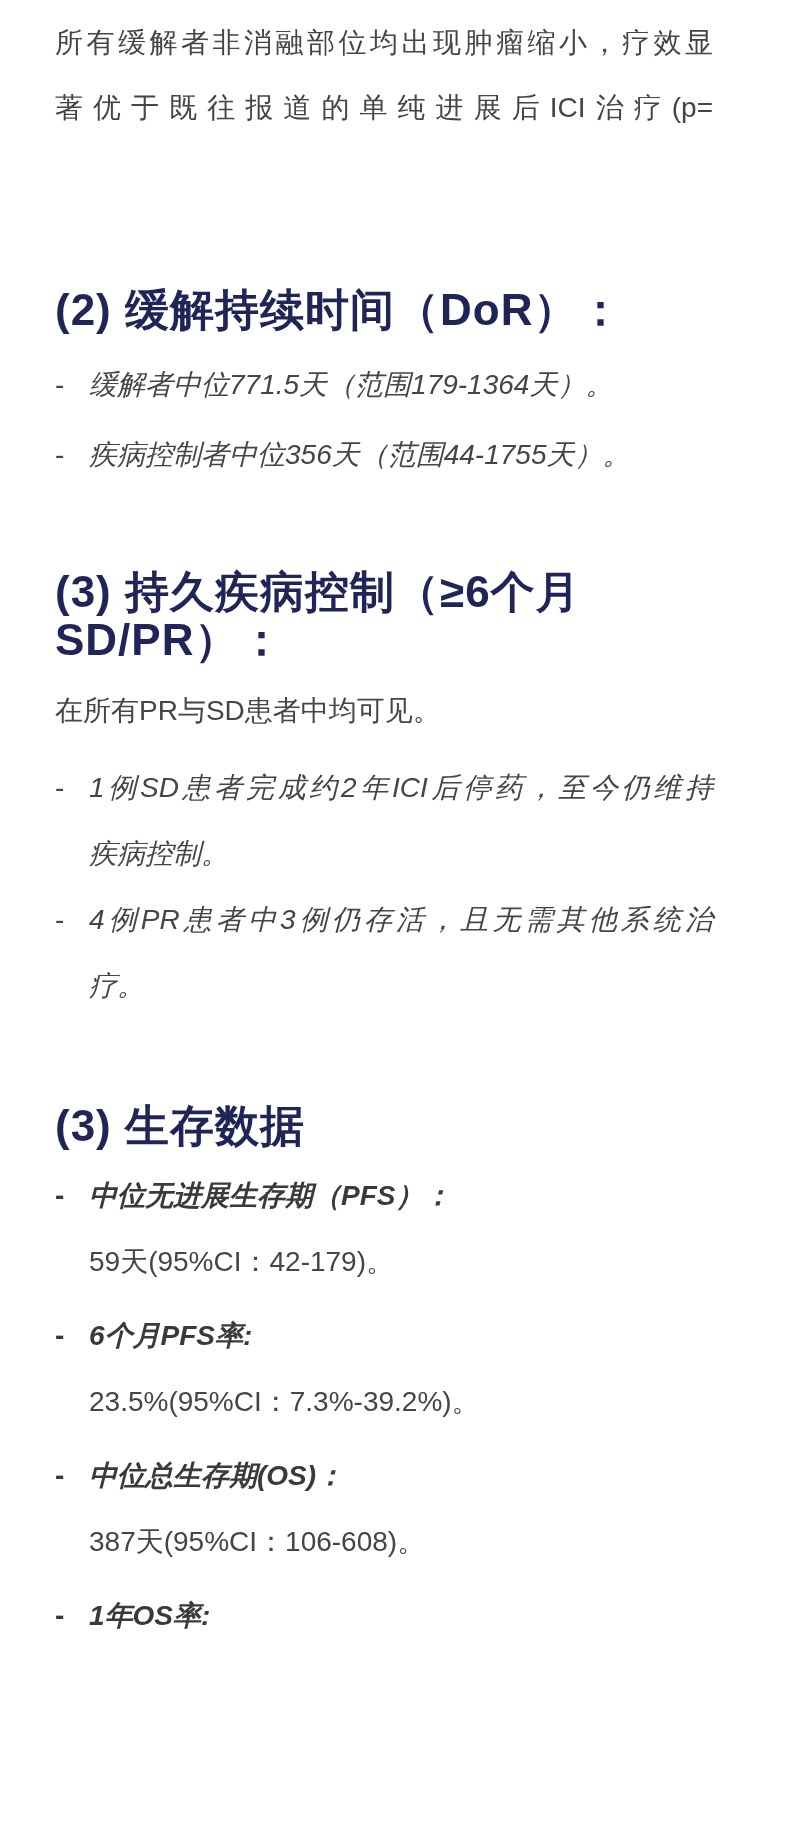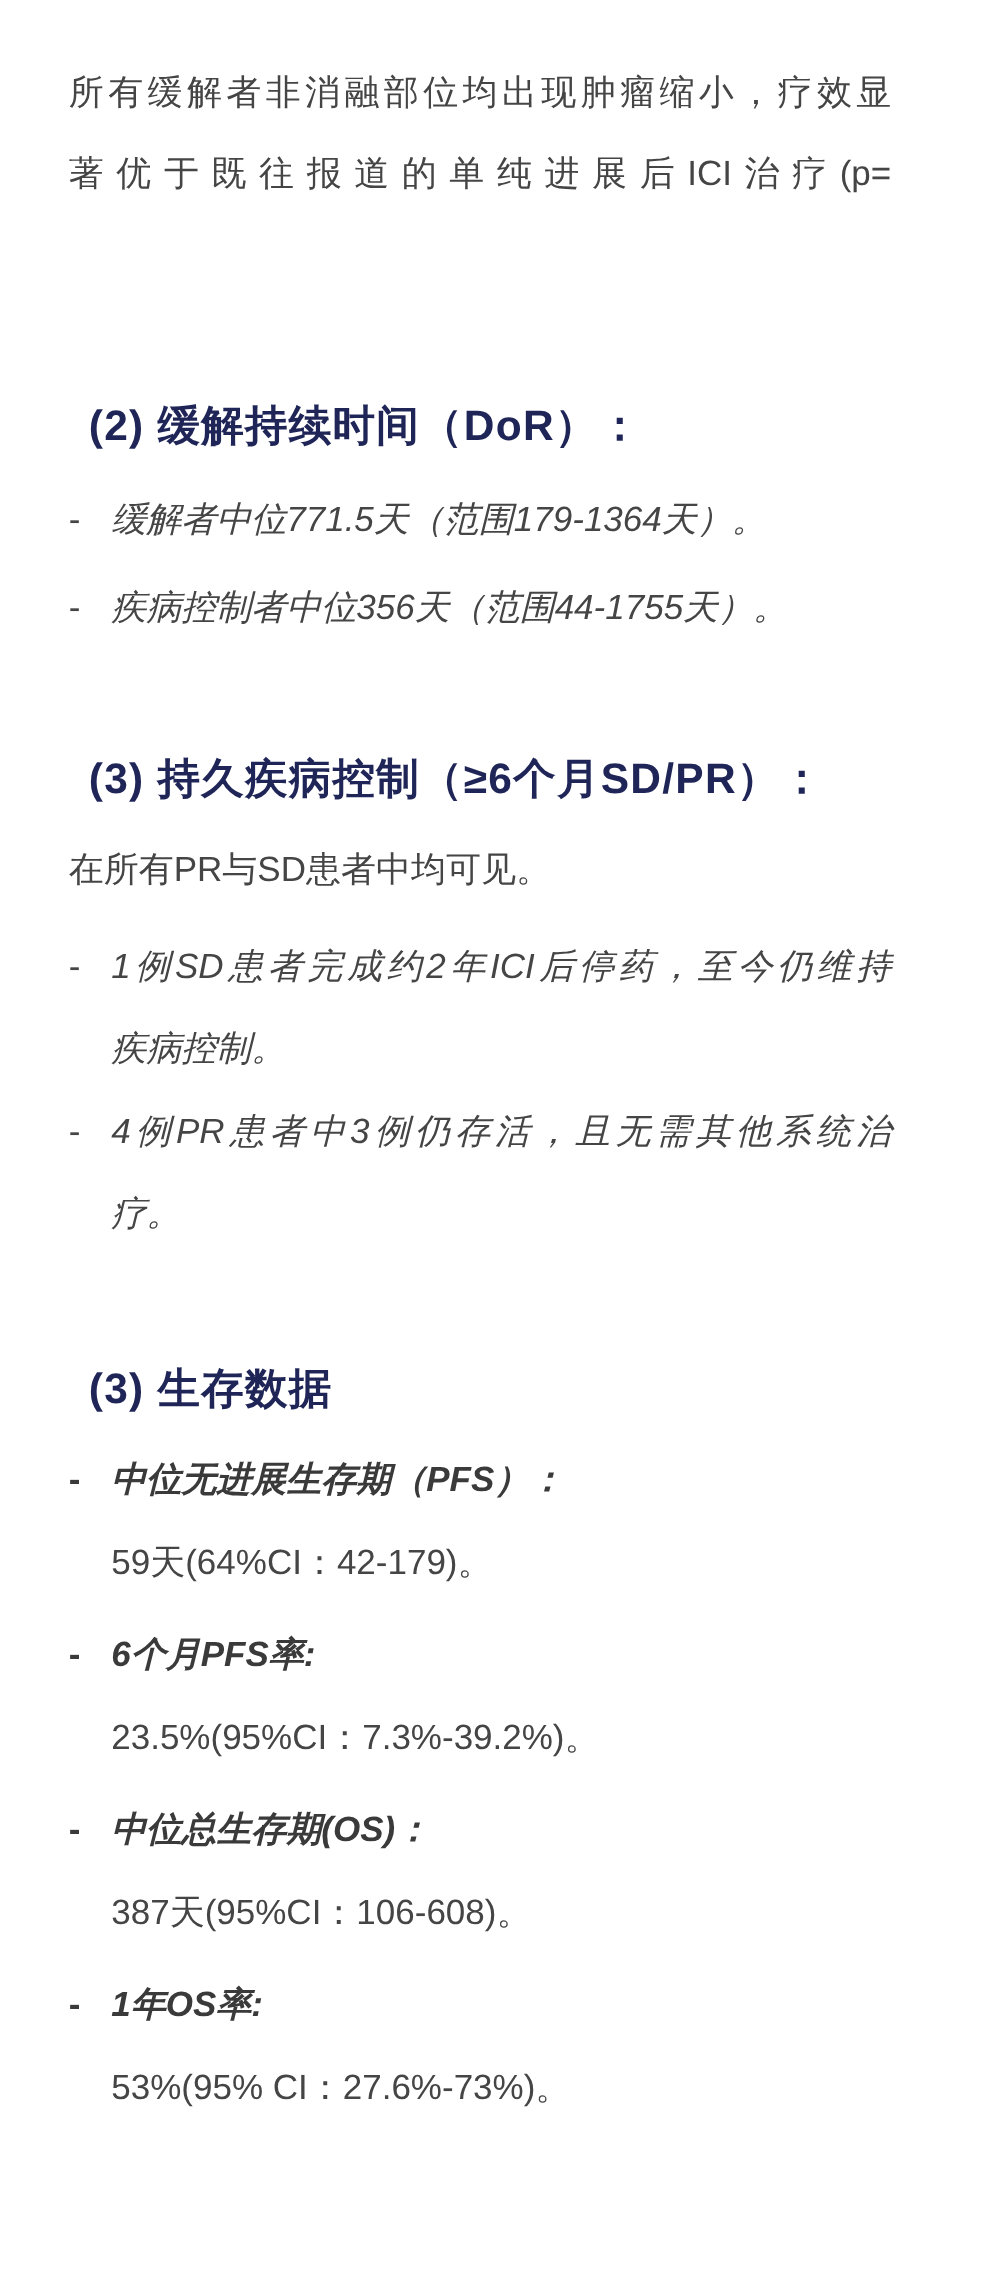--- a/index.html
+++ b/index.html
@@ -1,34 +1,34 @@
 <!DOCTYPE html>
 <html><head>
 <meta charset="utf-8">
 <style>
   html,body{margin:0;padding:0;background:#ffffff;}
   body{width:800px;}
   .page{
     box-sizing:border-box;
     width:768px;
     min-height:1822px;
-    padding:41px 55px 40px 55px;
+    padding:10px 55px 40px 55px;
     font-family:"Liberation Sans", sans-serif;
     color:#454545;
     font-size:28px;
     background:#ffffff;
   }
   .line{line-height:65px;}
   .jl{text-align:justify;text-align-last:justify;}
   .heading{
     color:#1f2557;
-    font-size:34px;
+    font-size:44px;
     font-weight:800;
     line-height:48px;
-    margin:16px;
+    margin:0;
     letter-spacing:1px;
   }
   .h-dor{margin-top:146px;}
   .h-control{margin-top:81px;}
   .h-survival{margin-top:83px;}
   .dor-list{margin-top:18px;}
   .dor-list .li{margin-bottom:5px;}
   .li{display:flex;line-height:65px;}
   .dash{width:34px;flex:none;}
   .li-body{flex:1;min-width:0;font-style:italic;}
@@ -82,21 +82,21 @@
   </div>
 
   <h2 class="heading h-survival">(3) 生存数据</h2>
 
   <div class="stats">
     <div class="stat">
       <div class="stat-label">
         <span class="dash">-</span>
         <span class="li-body">中位无进展生存期（PFS）：</span>
       </div>
-      <div class="stat-value">59天(64%CI：42-179)。</div>
+      <div class="stat-value">59天(95%CI：42-179)。</div>
     </div>
 
     <div class="stat">
       <div class="stat-label">
         <span class="dash">-</span>
         <span class="li-body">6个月PFS率:</span>
       </div>
       <div class="stat-value">23.5%(95%CI：7.3%-39.2%)。</div>
     </div>
 
@@ -106,17 +106,16 @@
         <span class="li-body">中位总生存期(OS)：</span>
       </div>
       <div class="stat-value">387天(95%CI：106-608)。</div>
     </div>
 
     <div class="stat">
       <div class="stat-label">
         <span class="dash">-</span>
         <span class="li-body">1年OS率:</span>
       </div>
-      <div class="stat-value">53%(95% CI：27.6%-73%)。</div>
     </div>
   </div>
 
 </div>
 
 </body></html>

